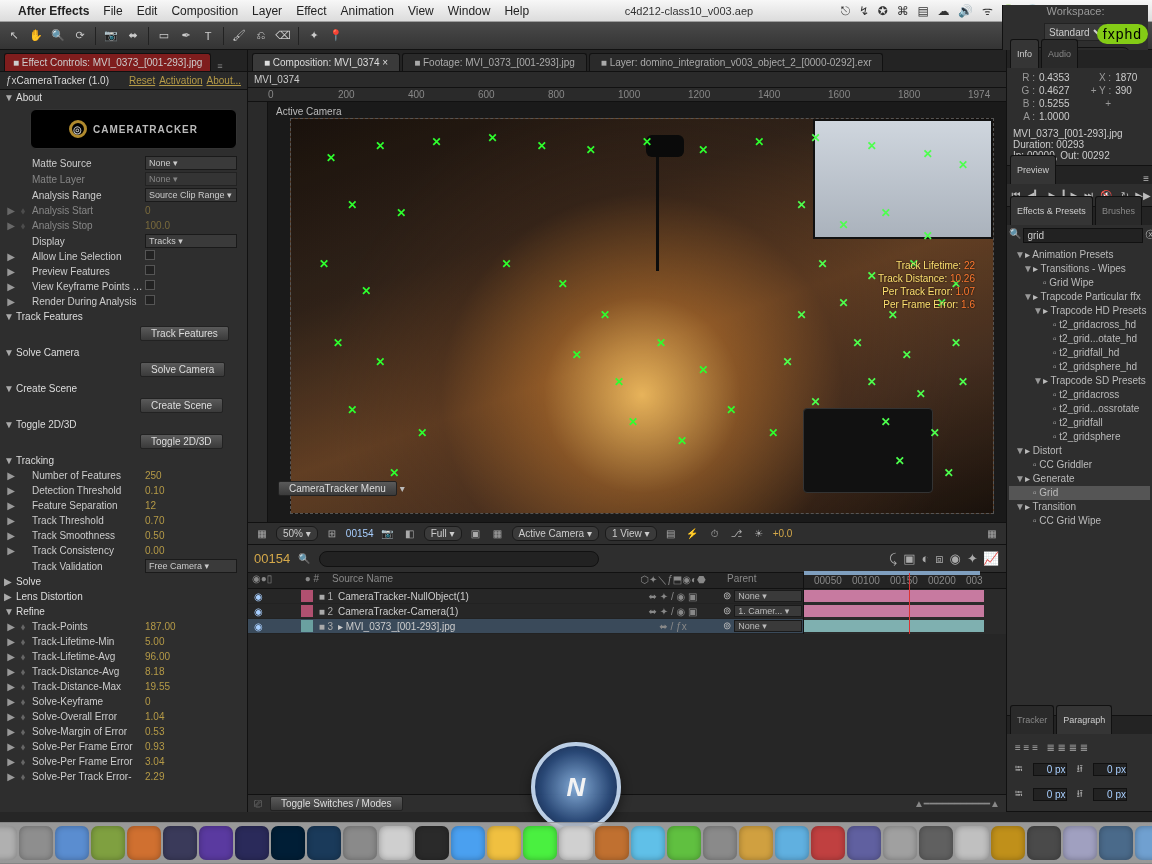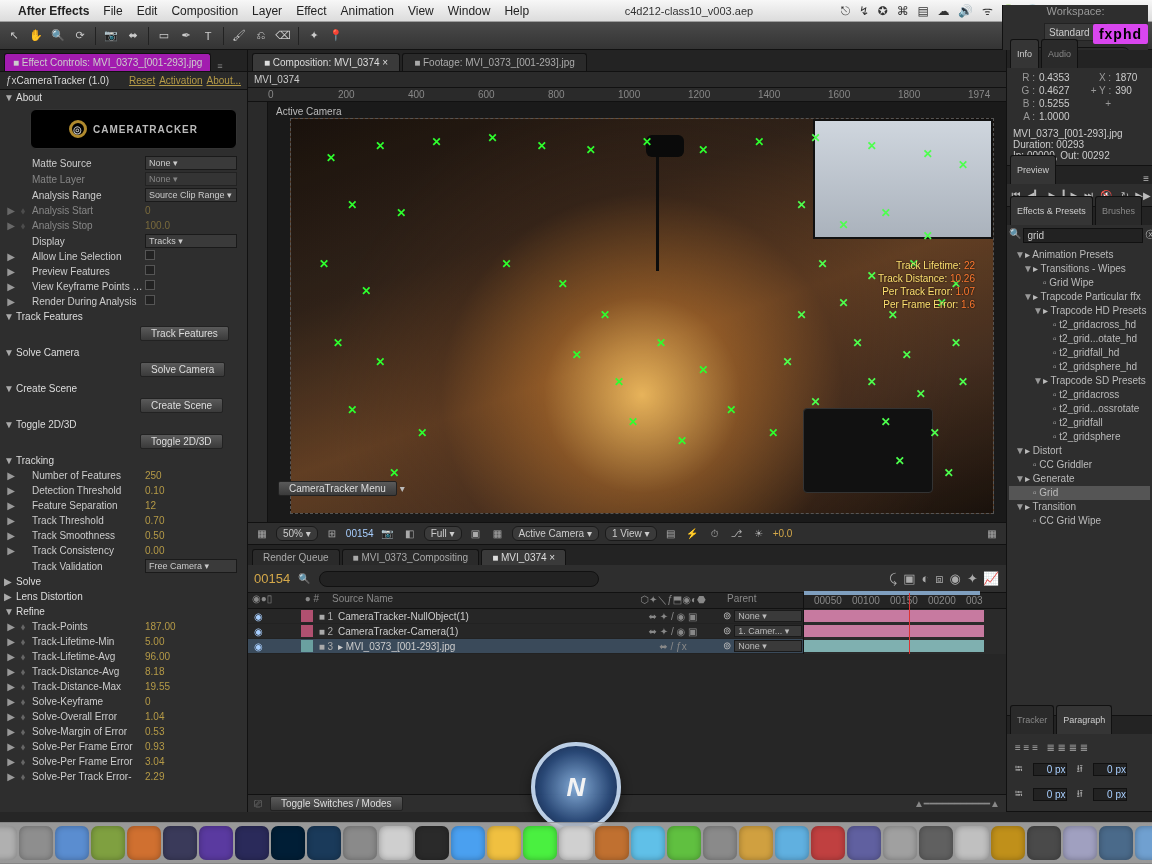--- a/index.html
+++ b/index.html
@@ -24,21 +24,21 @@
 .ae-toolbar .search { background:#2a2a2a; border:1px solid #111; border-radius:8px; padding:2px 8px; color:#888; font-size:11px; width:110px; }
 
 
 .main { display:flex; height: 762px; }
 .left { width: 248px; background:#2e2e2e; border-right:1px solid #111; display:flex; flex-direction:column; }
 .center { flex:1; display:flex; flex-direction:column; }
 .right { width: 146px; background:#2e2e2e; border-left:1px solid #111; display:flex; flex-direction:column; }
 
 
 .panel-tabs { height:22px; background:#232323; border-bottom:1px solid #111; display:flex; align-items:flex-end; padding:0 4px; overflow:hidden; }
-.panel-tabs .tab { padding:3px 8px; background:#a21caf; border:1px solid #111; border-bottom:none; border-radius:3px 3px 0 0; margin-right:2px; font-size:10px; color:#ccc; white-space:nowrap; }
+.panel-tabs .tab { padding:3px 8px; background:#7f1d1d; border:1px solid #111; border-bottom:none; border-radius:3px 3px 0 0; margin-right:2px; font-size:10px; color:#ccc; white-space:nowrap; }
 .panel-tabs .xbtn { margin-left:4px; color:#888; font-size:9px; }
 
 .subtabs { height:18px; background:#232323; border-bottom:1px solid #111; display:flex; align-items:center; padding:0 6px; font-size:10px; color:#aaa; }
 
 
 .effect-scroll { flex:1; overflow:auto; }
 .effect-hdr { background:#2a2a2a; padding:3px 6px; font-size:10px; color:#ccc; border-bottom:1px solid #111; display:flex; align-items:center; }
 .effect-hdr .nm { color:#ddd; }
 .effect-hdr .lnk { color:#b59a47; text-decoration:underline; margin-left:4px; cursor:pointer; }
 .logo-box { background:#000; margin:4px 10px 6px 30px; height:40px; display:flex; align-items:center; justify-content:center; color:#bbb; border:1px solid #333; border-radius:6px; font-weight:bold; font-size:12px; letter-spacing:1px; }
@@ -137,21 +137,21 @@
 .tree .node.l3{padding-left:34px;}
 .tree .node.sel{background:#555;}
 .tree .tws{color:#999;display:inline-block;width:10px;}
 .align-panel .row { display:flex; gap:10px; padding:4px 2px; font-size:10px; color:#aaa; align-items:center;}
 .align-panel input { width:34px;background:#222;border:1px solid #111;color:#a8cfff;font-size:10px; text-align:right;}
 
 
 .dock { position:absolute; left:0; right:0; bottom:0; height:52px; display:flex; justify-content:center; align-items:flex-end; }
 .dock-inner { display:flex; gap:2px; padding:3px 12px; background:rgba(230,230,230,0.6); border:1px solid rgba(120,120,120,0.6); border-radius:6px; backdrop-filter:blur(4px); }
 .dock-inner .app { width:34px;height:34px;border-radius:7px; box-shadow:inset 0 0 6px rgba(0,0,0,.3); font-size:18px; display:flex;align-items:center;justify-content:center;color:#fff; text-shadow:0 1px 1px rgba(0,0,0,.5);}
-.badge-fx { position:absolute; right:4px; top:24px; background:#d946ef; color:#000; font-weight:bold; font-size:14px; padding:2px 6px; border-radius:2px; letter-spacing:1px;}
+.badge-fx { position:absolute; right:4px; top:24px; background:#84cc16; color:#000; font-weight:normal; font-size:14px; padding:2px 6px; border-radius:10px; letter-spacing:1px;}
 
 .watermark { position:absolute; bottom:32px; left:50%; transform:translateX(-50%); width:90px;height:90px; border-radius:50%; background:radial-gradient(circle,#8ab3e0,#2a4a7a 60%,#0a1a3a); display:flex;align-items:center;justify-content:center; font-size:26px;font-weight:bold;color:#fff; font-style:italic; border:4px solid #c4d8f0; opacity:0.95; box-shadow:0 4px 12px rgba(0,0,0,.5);}
 </style>
 </head>
 <body>
 
 <div class="osx-menu">
   <span class="apple"></span>
   <span class="item app">After Effects</span>
   <span class="item">File</span>
@@ -450,20 +450,21 @@
           </div>
         </div>
 
     </div>
   </div>
 
   <div class="center">
     <div class="comp-tabs">
       <div class="tab active">■ <span>Composition: MVI_0374</span> ×</div>
       <div class="tab">■ <span>Footage: MVI_0373_[001-293].jpg</span></div>
+      <div class="tab">■ <span>Layer: domino_integration_v003_object_2_[0000-0292].exr</span></div>
     </div>
     <div class="comp-sub">
         <span>MVI_0374</span>
       </div>
     <div class="ruler" id="hruler">
         <span style="left: 20px;">0</span>
         <span style="left: 90px;">200</span>
         <span style="left: 160px;">400</span>
         <span style="left: 230px;">600</span>
         <span style="left: 300px;">800</span>
@@ -568,25 +569,20 @@
       <span class="ic">⚡</span>
       <span class="ic">⏱</span>
       <span class="ic">⎇</span>
       <span class="ic">☀</span>
       <span style="color:#d4a84a">+0.0</span>
       <span style="flex:1"></span>
       <span class="ic">▦</span>
     </div>
 
     <div class="timeline">
-      <div class="tl-tabs">
-        <div class="tab">Render Queue</div>
-        <div class="tab">■ <span>MVI_0373_Compositing</span></div>
-        <div class="tab active">■ <span>MVI_0374</span> ×</div>
-      </div>
       <div class="tl-hdr">
         <span class="tc">00154</span>
         <span style="color:#888">🔍</span>
         <div class="srch"></div>
         <div class="icons">
           <span>⤹</span>
           <span>▣</span>
           <span>◐</span>
           <span>⧈</span>
           <span>◉</span>

